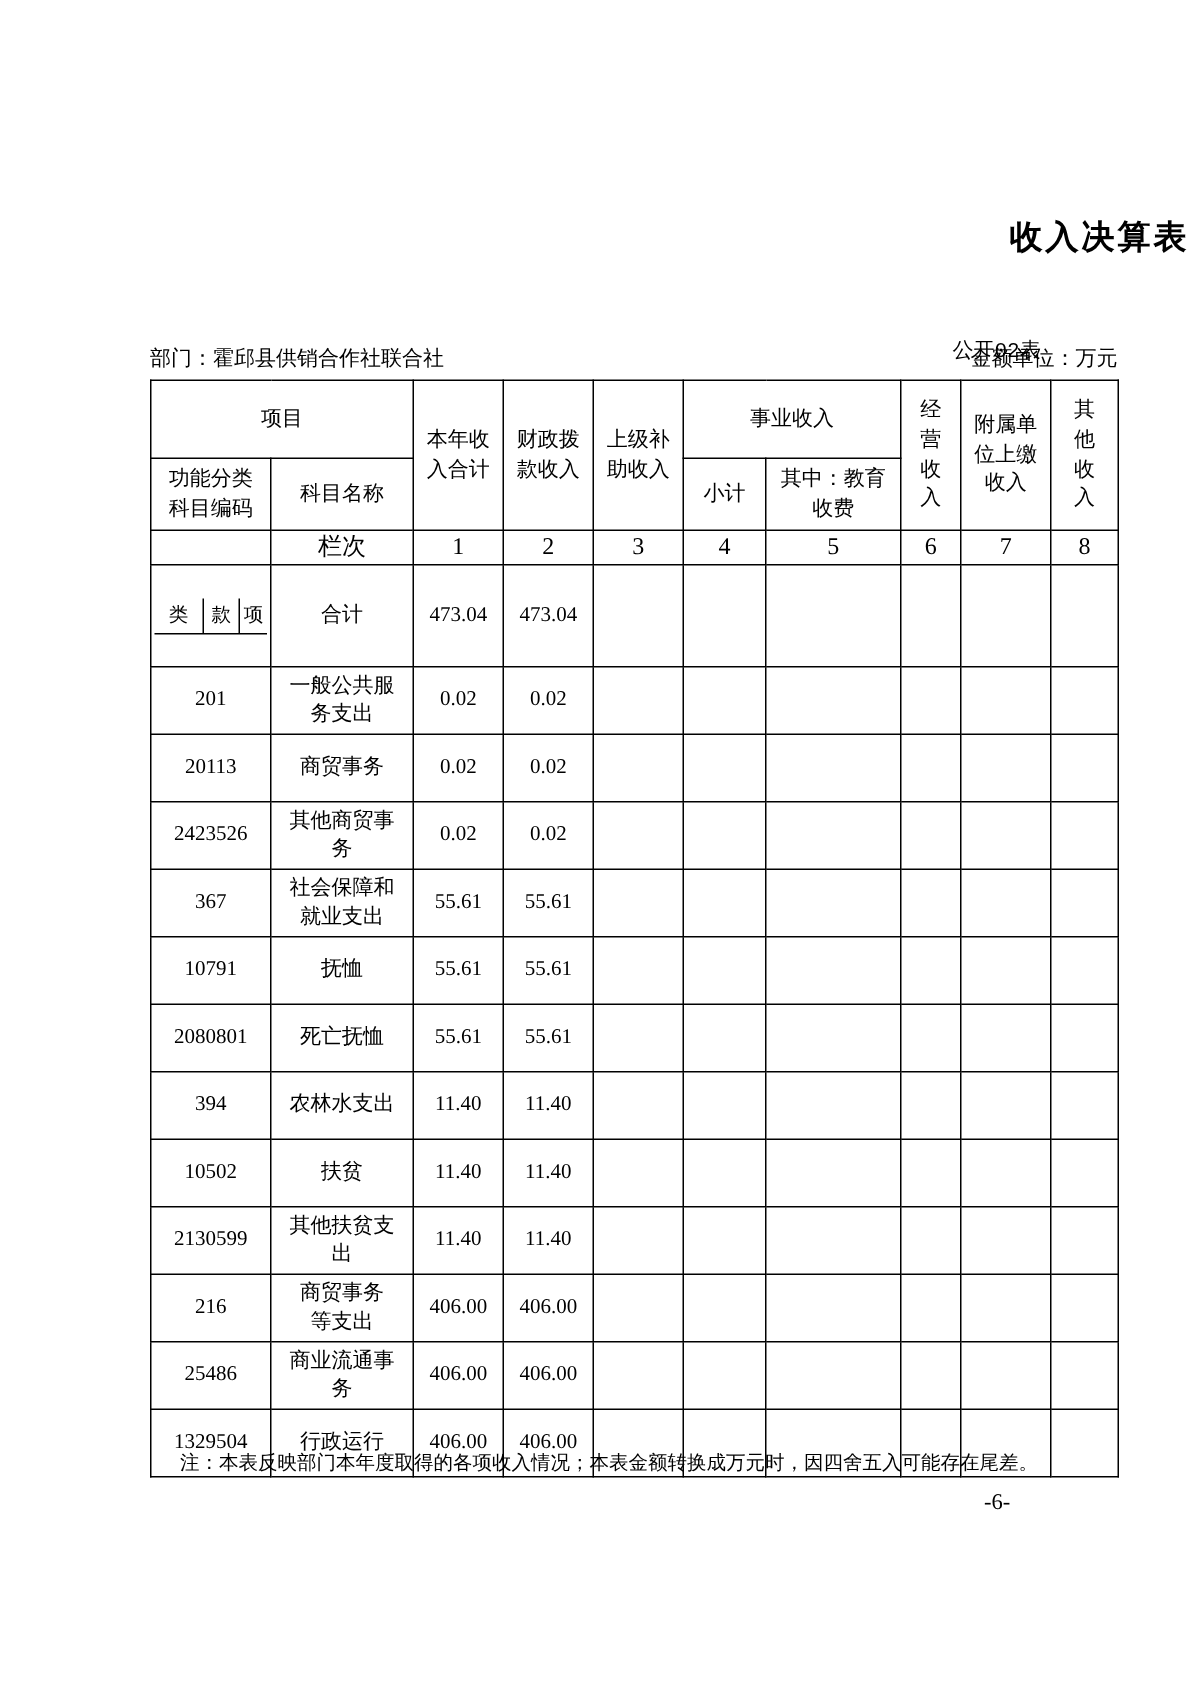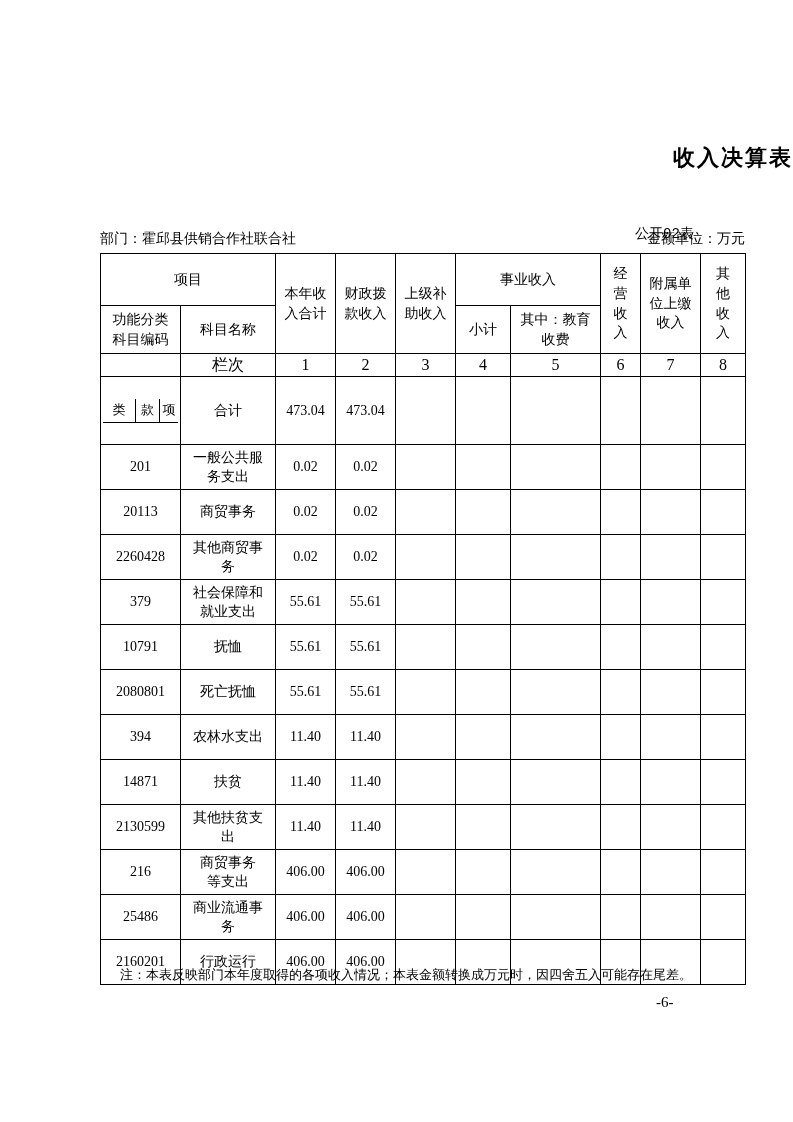--- a/index.html
+++ b/index.html
@@ -207,34 +207,34 @@
         <td class="num">0.02</td>
         <td class="num">0.02</td>
         <td></td>
           <td></td>
           <td></td>
           <td></td>
           <td></td>
           <td></td>
       </tr>
       <tr class="data-row">
-        <td class="code">2260428</td>
+        <td class="code">2423526</td>
         <td class="name">其他商贸事
 务</td>
         <td class="num">0.02</td>
         <td class="num">0.02</td>
         <td></td>
           <td></td>
           <td></td>
           <td></td>
           <td></td>
           <td></td>
       </tr>
       <tr class="data-row">
-        <td class="code">379</td>
+        <td class="code">367</td>
         <td class="name">社会保障和
 就业支出</td>
         <td class="num">55.61</td>
         <td class="num">55.61</td>
         <td></td>
           <td></td>
           <td></td>
           <td></td>
           <td></td>
           <td></td>
@@ -269,21 +269,21 @@
         <td class="num">11.40</td>
         <td class="num">11.40</td>
         <td></td>
           <td></td>
           <td></td>
           <td></td>
           <td></td>
           <td></td>
       </tr>
       <tr class="data-row">
-        <td class="code">14871</td>
+        <td class="code">10502</td>
         <td class="name">扶贫</td>
         <td class="num">11.40</td>
         <td class="num">11.40</td>
         <td></td>
           <td></td>
           <td></td>
           <td></td>
           <td></td>
           <td></td>
       </tr>
@@ -320,21 +320,21 @@
         <td class="num">406.00</td>
         <td class="num">406.00</td>
         <td></td>
           <td></td>
           <td></td>
           <td></td>
           <td></td>
           <td></td>
       </tr>
       <tr class="data-row">
-        <td class="code">2160201</td>
+        <td class="code">1329504</td>
         <td class="name">行政运行</td>
         <td class="num">406.00</td>
         <td class="num">406.00</td>
         <td></td>
           <td></td>
           <td></td>
           <td></td>
           <td></td>
           <td></td>
       </tr>

